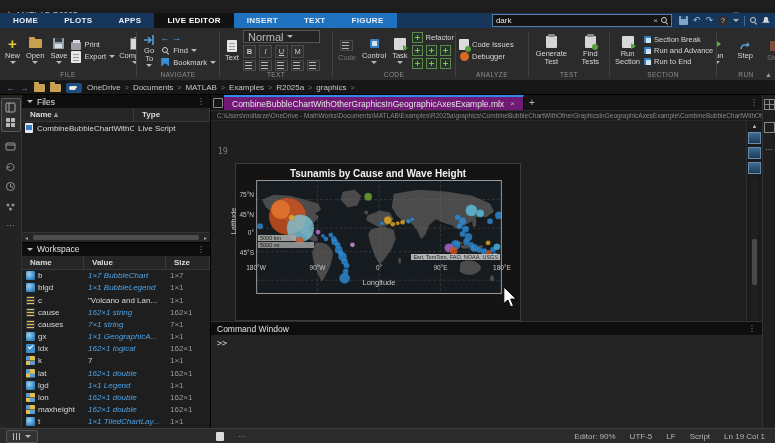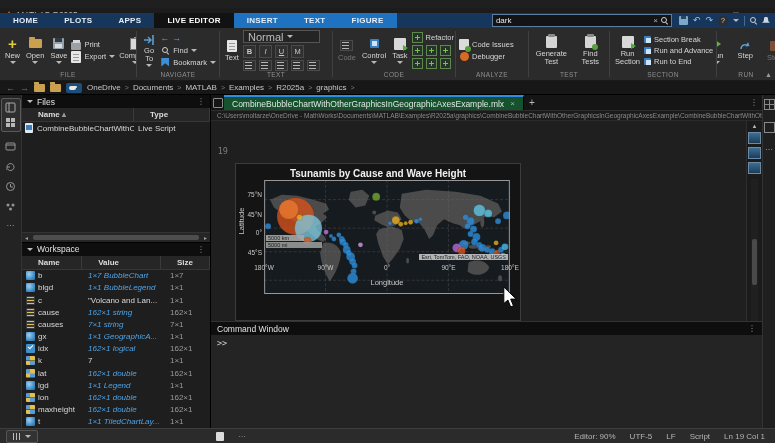--- a/index.html
+++ b/index.html
@@ -100,21 +100,21 @@
   .main{position:absolute;left:0;top:95px;width:775px;height:333px;display:flex;}
   .leftrail{width:22px;background:#232323;border-right:1px solid #333;display:flex;flex-direction:column;align-items:center;padding-top:3px;gap:9px;box-sizing:border-box;}
   .lr-group{width:18px;border:1px solid #5a5a5a;background:#2e2e2e;border-radius:2px;display:flex;flex-direction:column;align-items:center;gap:4px;padding:3px 0;}
   .lr-ic{width:11px;height:11px;opacity:.85;}
   .lr-dots{color:#9a9a9a;font-size:8px;}
   .sidecol{width:188px;display:flex;flex-direction:column;border-right:1px solid #000;}
   .panel-h{height:13px;background:#0e0e0e;display:flex;align-items:center;padding:0 5px;font-size:8.5px;color:#e2e2e2;gap:4px;}
   .panel-h .tri{width:0;height:0;border-left:3px solid transparent;border-right:3px solid transparent;border-top:3px solid #bdbdbd;}
   .panel-h .menu{margin-left:auto;color:#9a9a9a;font-size:8px;}
   .colhdr{height:13px;background:#262626;display:flex;font-size:8px;font-weight:bold;color:#dcdcdc;border-bottom:1px solid #363636;}
-  .colhdr>div{display:flex;align-items:center;padding:0 16px;border-right:1px solid #3a3a3a;box-sizing:border-box;}
+  .colhdr>div{display:flex;align-items:center;padding:0 8px;border-right:1px solid #3a3a3a;box-sizing:border-box;}
   .files-body{flex:1;background:#1e1e1e;position:relative;}
   .frow{display:flex;align-items:center;height:12px;font-size:8px;color:#d8d8d8;}
   .frow>div{padding:0 4px;box-sizing:border-box;white-space:nowrap;overflow:hidden;}
   .fdoc{width:8px;height:10px;background:#dfe9f2;border-radius:1px;position:relative;flex:none;margin-left:3px;}
   .fdoc::after{content:"";position:absolute;left:1px;top:2px;width:6px;height:5px;background:#3a7fc2;}
   .hscroll{height:9px;background:#262626;display:flex;align-items:center;border-top:1px solid #333;}
   .hscroll .btn{width:9px;font-size:6px;color:#9a9a9a;text-align:center;}
   .hthumb{flex:1;height:5px;background:#4d4d4d;border-radius:2px;margin:0 2px;}
   .ws-rows{flex:1;background:#1e1e1e;overflow:hidden;position:relative;}
   .wsrow{display:flex;align-items:center;height:12.2px;font-size:8px;color:#d8d8d8;}
@@ -128,35 +128,35 @@
   .wsic.str{background:#3a3a3a;background-image:repeating-linear-gradient(#e0c050 0 1px,transparent 1px 3px);background-size:7px 7px;background-position:1px 1px;background-repeat:no-repeat;}
   .wsic.num{background:linear-gradient(90deg,#5a9bd4 50%,#e0c050 50%) 0 0/9px 4.5px no-repeat,
             linear-gradient(90deg,#e0c050 50%,#5a9bd4 50%) 0 4.5px/9px 4.5px no-repeat;}
   .wsic.log{background:#3f8fc9;position:relative;}
   .wsic.log::after{content:"";position:absolute;left:2px;top:1px;width:4px;height:2px;border-left:1px solid #fff;border-bottom:1px solid #fff;transform:rotate(-45deg);}
   
   .centercol{flex:1;display:flex;flex-direction:column;min-width:0;border-right:1px solid #333;}
   .doctabs{height:15px;background:#151515;display:flex;align-items:stretch;font-size:8.5px;border-bottom:1px solid #2e2e2e;}
   .pinbox{width:13px;display:flex;align-items:center;justify-content:center;}
   .pin-ic{width:8px;height:8px;border:1px solid #8a8a8a;border-radius:1px;}
-  .dtab{display:flex;align-items:center;gap:6px;background:#14532d;padding:0 8px;color:#e4e4e4;border-top:2px solid #2e8be6;border-right:1px solid #000;white-space:nowrap;}
+  .dtab{display:flex;align-items:center;gap:6px;background:#701a75;padding:0 8px;color:#e4e4e4;border-top:2px solid #2e8be6;border-right:1px solid #000;white-space:nowrap;}
   .dtab .x{color:#b0b0b0;font-size:8px;}
   .newtab{width:16px;display:flex;align-items:center;justify-content:center;color:#b8b8b8;font-size:10px;}
   .dt-menu{margin-left:auto;color:#9a9a9a;display:flex;align-items:center;padding:0 4px;font-size:8px;}
   .docpath{height:9px;font-size:6.5px;color:#8a8a8a;background:#1b1b1b;padding:0 6px;white-space:nowrap;overflow:hidden;display:flex;align-items:center;border-bottom:1px solid #2a2a2a;}
   .doccontent{flex:1;position:relative;background:#1f1f1f;overflow:hidden;}
   .para{position:absolute;left:22px;top:4px;right:40px;font-size:9px;color:#d8d8d8;}
   .gutter{position:absolute;left:3px;top:25px;width:14px;text-align:right;font-size:8.5px;color:#7d7d7d;font-family:"DejaVu Sans Mono",monospace;}
   .codebox{position:absolute;left:20px;top:21px;width:500px;height:16px;background:#262626;border:1px solid #3d3d3d;border-radius:2px;
            display:flex;align-items:center;padding:0 8px;font-family:"DejaVu Sans Mono",monospace;font-size:8.5px;box-sizing:border-box;}
   .codebox .fn{color:#c990e6;} .codebox .pn{color:#c9c9c9;} .codebox .str{color:#c990e6;}
   
   .figure{position:absolute;left:24px;top:42px;width:286px;height:158px;background:#141414;border:1px solid #3c3c3c;box-sizing:border-box;}
   .figtitle{position:absolute;left:0;top:4px;width:100%;text-align:center;font-size:10px;font-weight:bold;color:#f0f0f0;}
-  .mapwrap{position:absolute;left:28px;top:16px;width:246px;height:82px;}
+  .mapwrap{position:absolute;left:20px;top:16px;width:246px;height:82px;}
   .mapwrap svg{position:absolute;left:0;top:0;}
   .yticks{position:absolute;left:-26px;top:0;width:24px;height:100%;}
   .yticks span{position:absolute;right:0;transform:translateY(-50%);font-size:6.5px;color:#c8c8c8;}
   .ylab{position:absolute;left:-36px;top:50%;transform:translate(0,-50%) rotate(-90deg);font-size:7.5px;color:#c8c8c8;}
   .xticks{position:absolute;left:0;top:100%;width:100%;height:9px;}
   .xticks span{position:absolute;transform:translateX(-50%);font-size:6.5px;color:#c8c8c8;top:2px;}
   .xlab{position:absolute;left:0;top:115%;width:100%;text-align:center;font-size:7.5px;color:#c8c8c8;margin-top:4px;}
   .scalebar{position:absolute;left:2px;bottom:14px;font-size:5.5px;color:#1c1c1c;}
   .sb1{background:rgba(165,165,165,.92);padding:0 2px;width:34px;}
   .sb2{background:rgba(150,150,150,.92);padding:0 2px;width:52px;margin-top:1px;}

